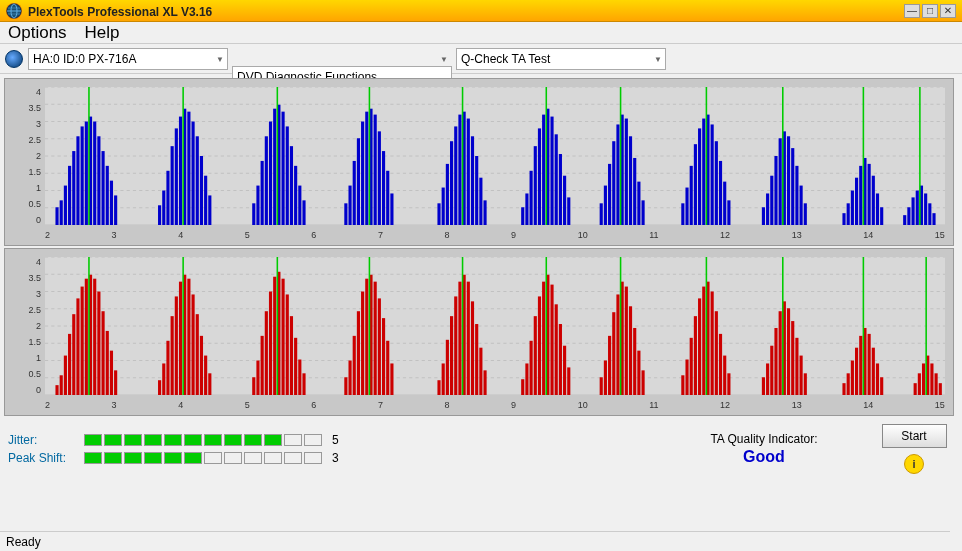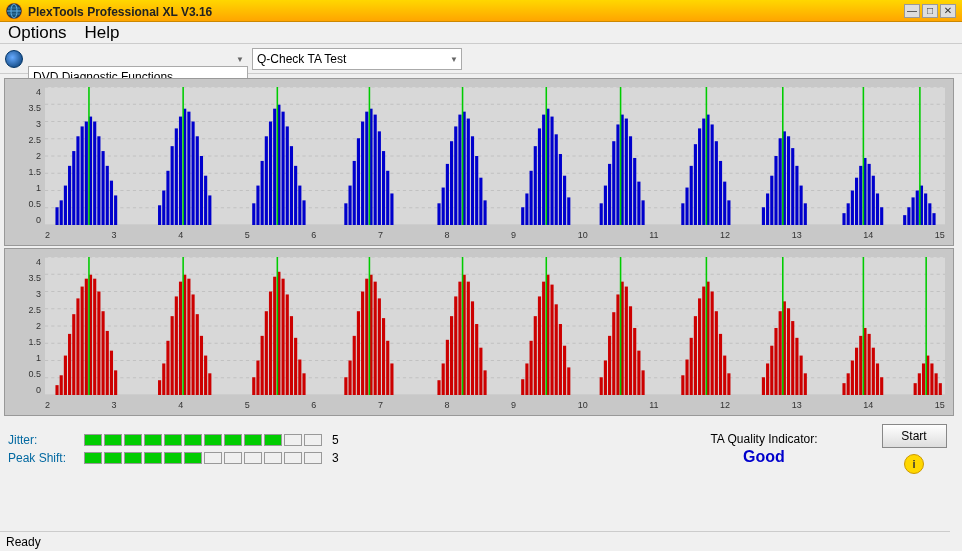--- a/index.html
+++ b/index.html
@@ -325,20 +325,25 @@
 </div>
 
 <div id="menu-bar">
   <span class="menu-item">Options</span>
   <span class="menu-item">Help</span>
 </div>
 
 <div id="toolbar">
   <div class="toolbar-icon">
     <div class="toolbar-globe"></div>
+  </div>
+  <div class="select-wrapper">
+    <select class="toolbar-select" id="device-select">
+      <option>HA:0 ID:0  PX-716A</option>
+    </select>
   </div>
   <div class="select-wrapper">
     <select class="toolbar-select" id="function-select">
       <option>DVD Diagnostic Functions</option>
     </select>
   </div>
   <div class="select-wrapper">
     <select class="toolbar-select" id="test-select">
       <option>Q-Check TA Test</option>
     </select>

